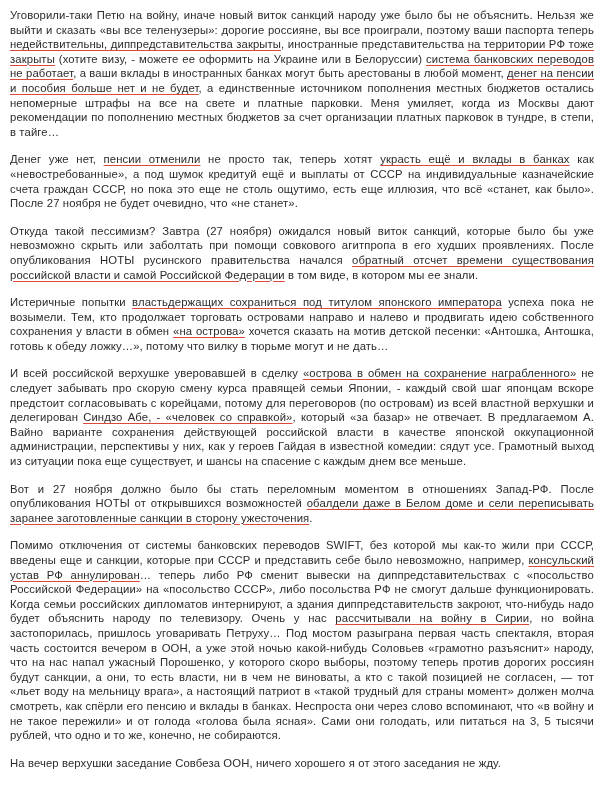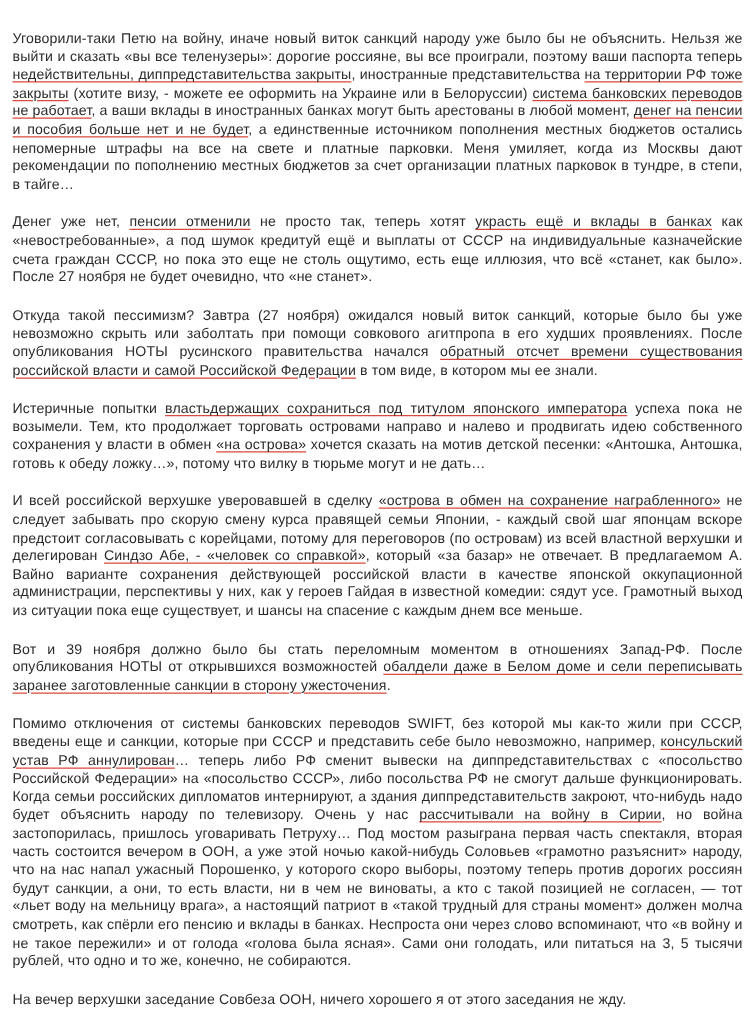--- a/index.html
+++ b/index.html
@@ -12,21 +12,21 @@
     height: 807px;
     overflow: hidden;
     font-family: "Liberation Sans", sans-serif;
   }
   #doc {
     box-sizing: border-box;
     width: 604px;
     padding: 8px 10px 0 10px;
   }
   p.para {
-    margin: 16px 0 13px 0;
+    margin: 0 0 13px 0;
     font-size: 11.3px;
     line-height: 14.6px;
     color: #2b2b2b;
     text-align: justify;
     letter-spacing: 0.01em;
   }
   p.para:last-child {
     margin-bottom: 0;
   }
   .u {
@@ -38,16 +38,16 @@
 </style>
 </head>
 <body>
 
 <div id="doc">
     <p class="para"><span>Уговорили-таки Петю на войну, иначе новый виток санкций народу уже было бы не объяснить. Нельзя же выйти и сказать «вы все теленузеры»: дорогие россияне, вы все проиграли, поэтому ваши паспорта теперь </span><span class="u">недействительны, диппредставительства закрыты</span><span>, иностранные представительства </span><span class="u">на территории РФ тоже закрыты</span><span> (хотите визу, - можете ее оформить на Украине или в Белоруссии) </span><span class="u">система банковских переводов не работает</span><span>, а ваши вклады в иностранных банках могут быть арестованы в любой момент, </span><span class="u">денег на пенсии и пособия больше нет и не будет</span><span>, а единственные источником пополнения местных бюджетов остались непомерные штрафы на все на свете и платные парковки. Меня умиляет, когда из Москвы дают рекомендации по пополнению местных бюджетов за счет организации платных парковок в тундре, в степи, в тайге…</span></p>
     <p class="para"><span>Денег уже нет, </span><span class="u">пенсии отменили</span><span> не просто так, теперь хотят </span><span class="u">украсть ещё и вклады в банках</span><span> как «невостребованные», а под шумок кредитуй ещё и выплаты от СССР на индивидуальные казначейские счета граждан СССР, но пока это еще не столь ощутимо, есть еще иллюзия, что всё «станет, как было». После 27 ноября не будет очевидно, что «не станет».</span></p>
     <p class="para"><span>Откуда такой пессимизм? Завтра (27 ноября) ожидался новый виток санкций, которые было бы уже невозможно скрыть или заболтать при помощи совкового агитпропа в его худших проявлениях. После опубликования НОТЫ русинского правительства начался </span><span class="u">обратный отсчет времени существования российской власти и самой Российской Федерации</span><span> в том виде, в котором мы ее знали.</span></p>
     <p class="para"><span>Истеричные попытки </span><span class="u">властьдержащих сохраниться под титулом японского императора</span><span> успеха пока не возымели. Тем, кто продолжает торговать островами направо и налево и продвигать идею собственного сохранения у власти в обмен </span><span class="u">«на острова»</span><span> хочется сказать на мотив детской песенки: «Антошка, Антошка, готовь к обеду ложку…», потому что вилку в тюрьме могут и не дать…</span></p>
     <p class="para"><span>И всей российской верхушке уверовавшей в сделку </span><span class="u">«острова в обмен на сохранение награбленного»</span><span> не следует забывать про скорую смену курса правящей семьи Японии, - каждый свой шаг японцам вскоре предстоит согласовывать с корейцами, потому для переговоров (по островам) из всей властной верхушки и делегирован </span><span class="u">Синдзо Абе, - «человек со справкой»</span><span>, который «за базар» не отвечает. В предлагаемом А. Вайно варианте сохранения действующей российской власти в качестве японской оккупационной администрации, перспективы у них, как у героев Гайдая в известной комедии: сядут усе. Грамотный выход из ситуации пока еще существует, и шансы на спасение с каждым днем все меньше.</span></p>
-    <p class="para"><span>Вот и 39 ноября должно было бы стать переломным моментом в отношениях Запад-РФ. После опубликования НОТЫ от открывшихся возможностей </span><span class="u">обалдели даже в Белом доме и сели переписывать заранее заготовленные санкции в сторону ужесточения</span><span>.</span></p>
+    <p class="para"><span>Вот и 27 ноября должно было бы стать переломным моментом в отношениях Запад-РФ. После опубликования НОТЫ от открывшихся возможностей </span><span class="u">обалдели даже в Белом доме и сели переписывать заранее заготовленные санкции в сторону ужесточения</span><span>.</span></p>
     <p class="para"><span>Помимо отключения от системы банковских переводов SWIFT, без которой мы как-то жили при СССР, введены еще и санкции, которые при СССР и представить себе было невозможно, например, </span><span class="u">консульский устав РФ аннулирован</span><span>… теперь либо РФ сменит вывески на диппредставительствах с «посольство Российской Федерации» на «посольство СССР», либо посольства РФ не смогут дальше функционировать. Когда семьи российских дипломатов интернируют, а здания диппредставительств закроют, что-нибудь надо будет объяснить народу по телевизору. Очень у нас </span><span class="u">рассчитывали на войну в Сирии</span><span>, но война застопорилась, пришлось уговаривать Петруху… Под мостом разыграна первая часть спектакля, вторая часть состоится вечером в ООН, а уже этой ночью какой-нибудь Соловьев «грамотно разъяснит» народу, что на нас напал ужасный Порошенко, у которого скоро выборы, поэтому теперь против дорогих россиян будут санкции, а они, то есть власти, ни в чем не виноваты, а кто с такой позицией не согласен, — тот «льет воду на мельницу врага», а настоящий патриот в «такой трудный для страны момент» должен молча смотреть, как спёрли его пенсию и вклады в банках. Неспроста они через слово вспоминают, что «в войну и не такое пережили» и от голода «голова была ясная». Сами они голодать, или питаться на 3, 5 тысячи рублей, что одно и то же, конечно, не собираются.</span></p>
     <p class="para"><span>На вечер верхушки заседание Совбеза ООН, ничего хорошего я от этого заседания не жду.</span></p>
   </div>
 
 </body></html>

